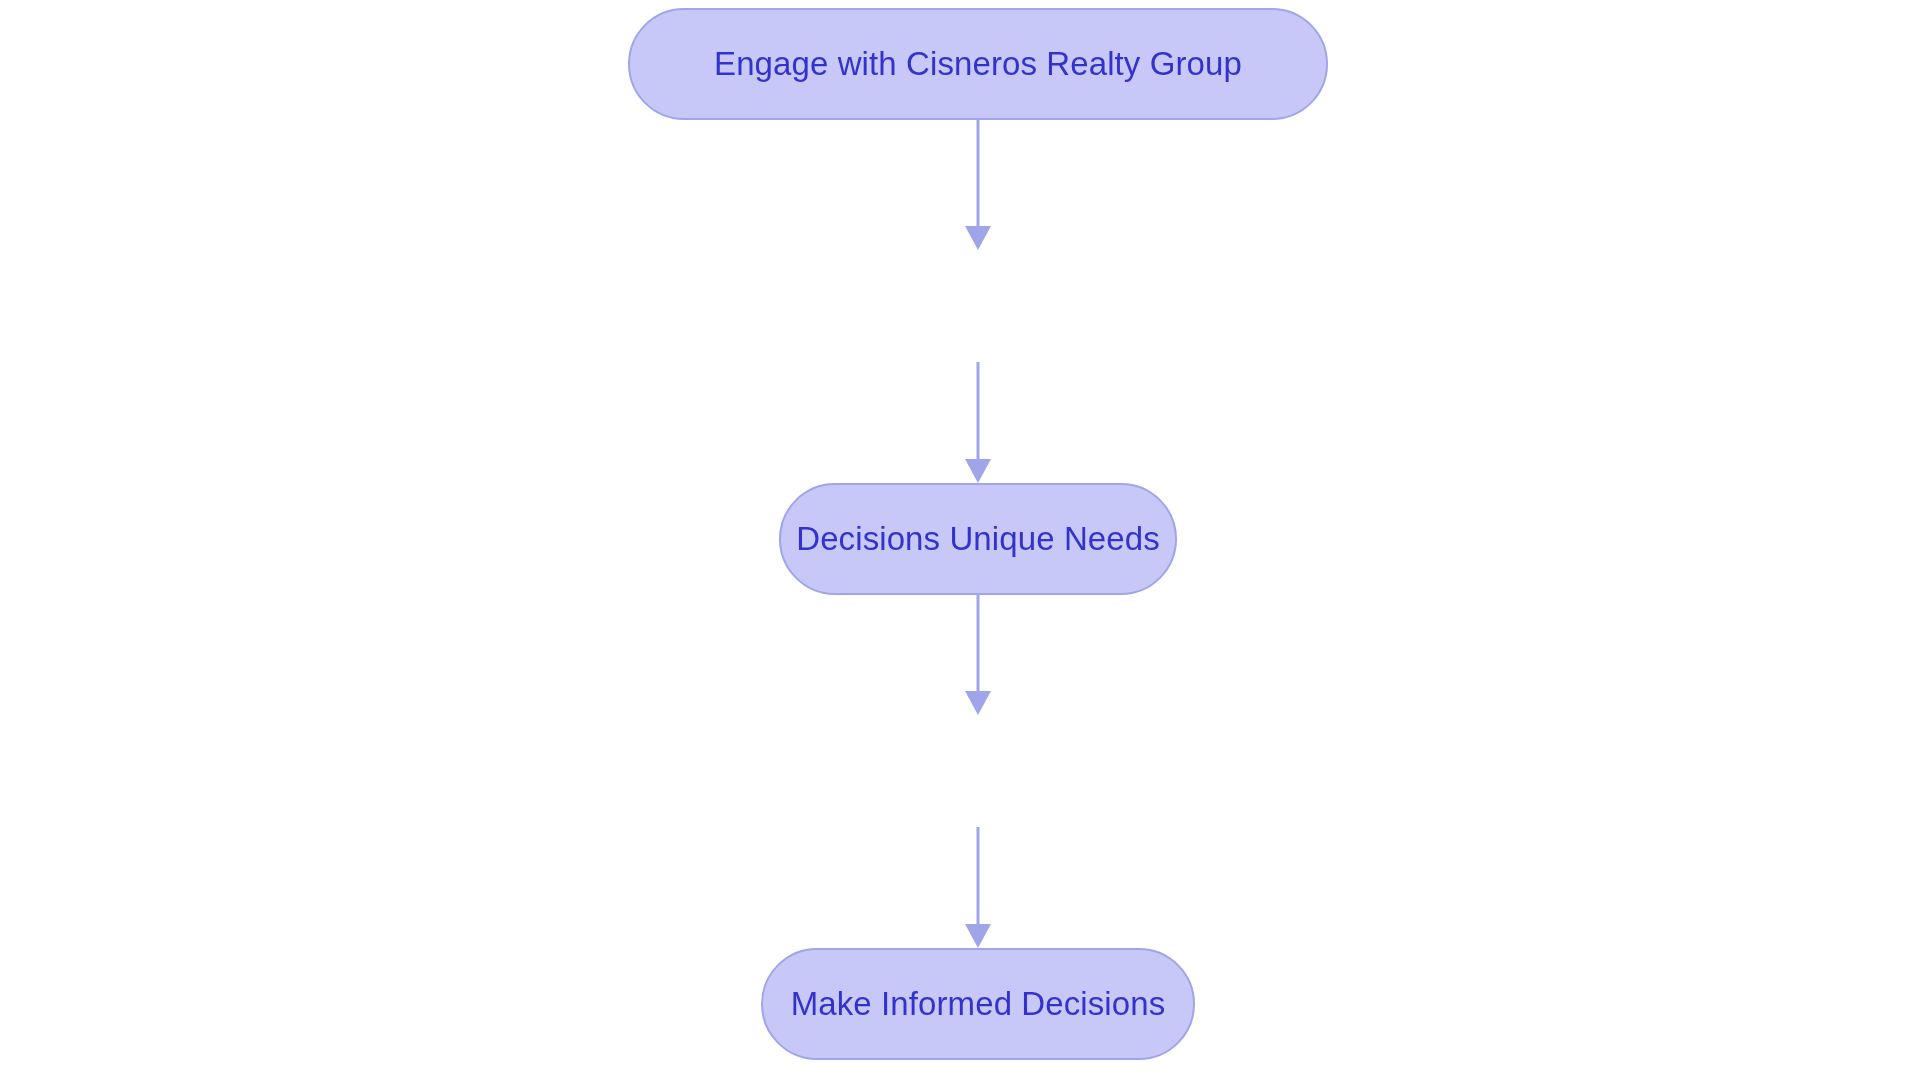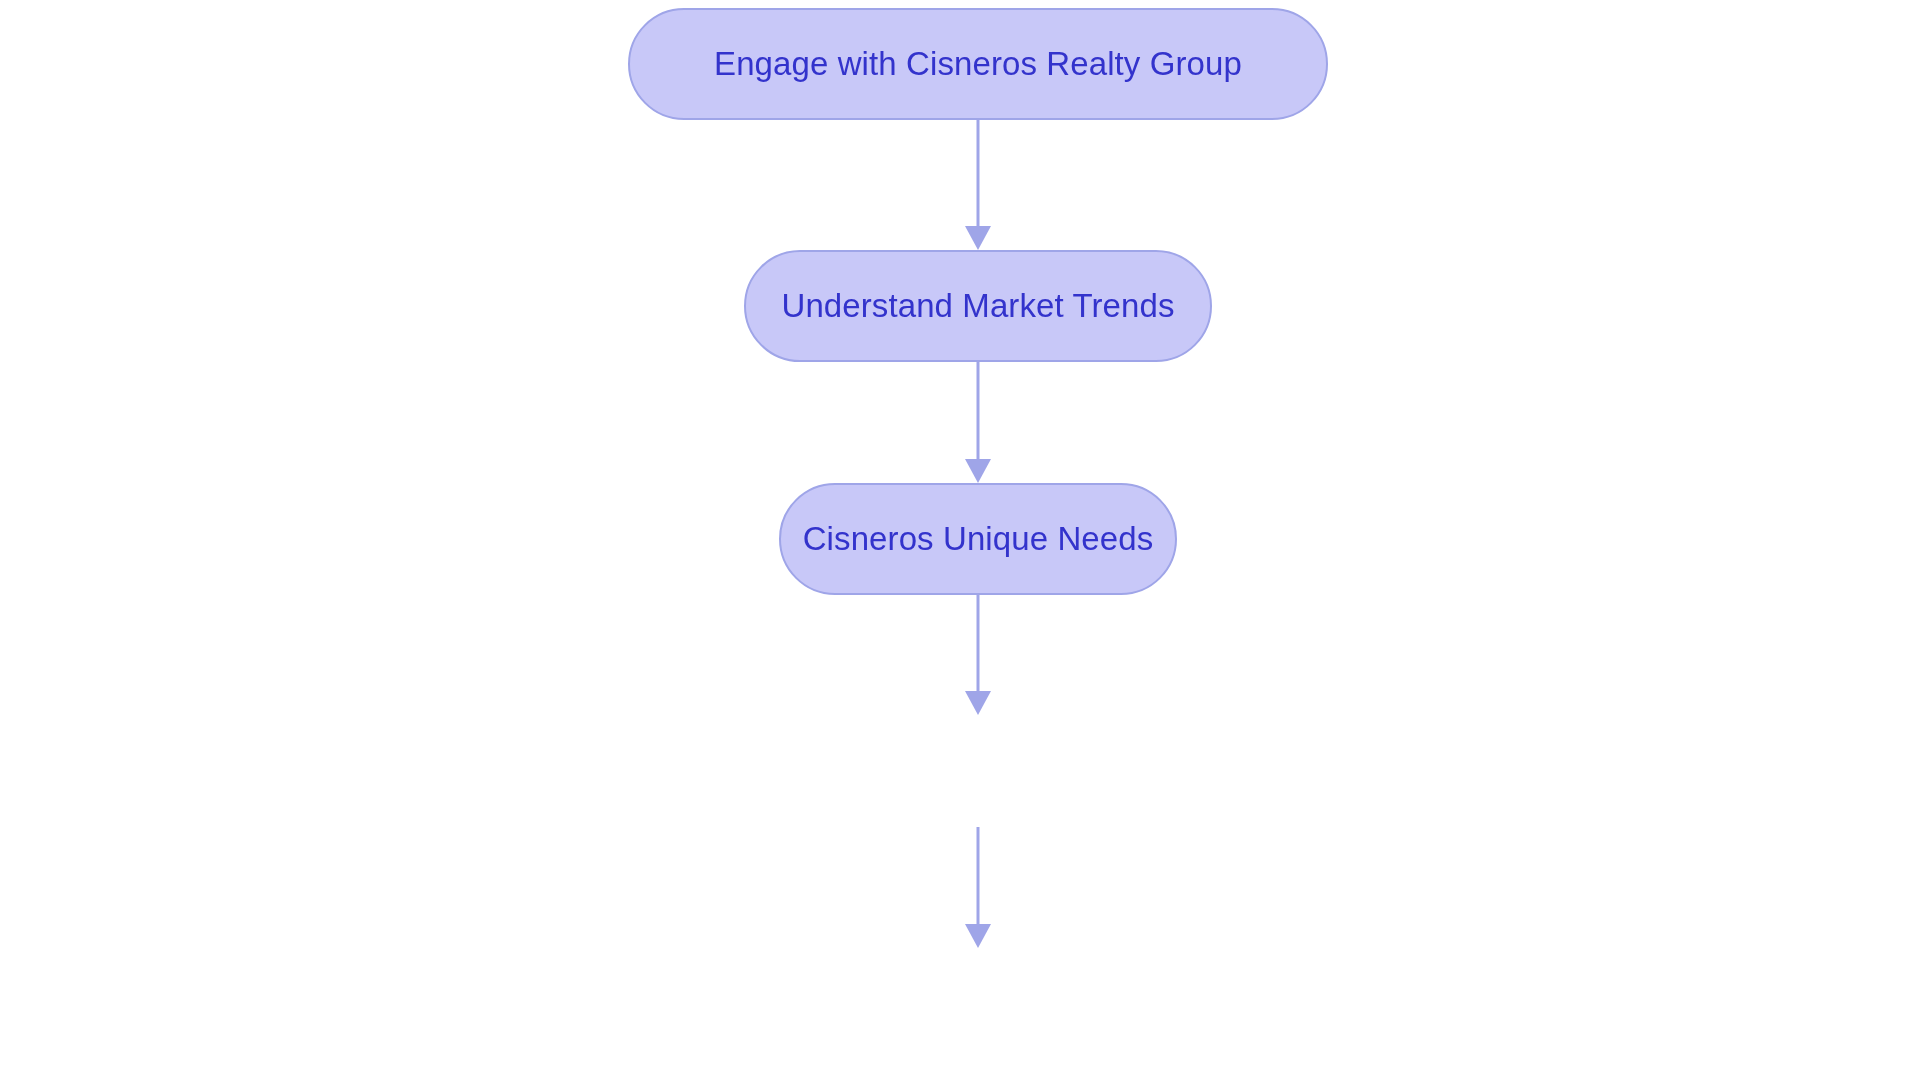--- a/index.html
+++ b/index.html
@@ -75,23 +75,23 @@
       <g>
         <line x1="978" y1="827" x2="978" y2="926" stroke="#9fa5e8" stroke-width="3"></line>
         <polygon points="965,924 991,924 978,948" fill="#9fa5e8"></polygon>
       </g>
     </svg>
 
   <div class="node" style="left: 978px; top: 8px; width: 700px; height: 112px; background: rgb(200, 200, 248); border-color: rgb(159, 165, 232); border-width: 2px;">
     <span class="node-label" style="color: rgb(51, 51, 204); font-size: 33px;">Engage with Cisneros Realty Group</span>
   </div>
 
-  <div class="node" style="left: 978px; top: 250px; width: 468px; height: 112px; background: rgb(200, 200, 248); border-color: rgb(159, 165, 232); border-width: 2px;">
-    <span class="node-label" style="color: rgb(51, 51, 204); font-size: 33px;">Understand Market Trends</span>
-  </div>
 
   <div class="node" style="left: 978px; top: 483px; width: 398px; height: 112px; background: rgb(200, 200, 248); border-color: rgb(159, 165, 232); border-width: 2px;">
-    <span class="node-label" style="color: rgb(51, 51, 204); font-size: 33px;">Cisneros Unique Needs</span>
+    <span class="node-label" style="color: rgb(51, 51, 204); font-size: 33px;">Decisions Unique Needs</span>
   </div>
 
 
+  <div class="node" style="left: 978px; top: 948px; width: 434px; height: 112px; background: rgb(200, 200, 248); border-color: rgb(159, 165, 232); border-width: 2px;">
+    <span class="node-label" style="color: rgb(51, 51, 204); font-size: 33px;">Make Informed Decisions</span>
+  </div>
 
 </div>
 
 </body></html>

